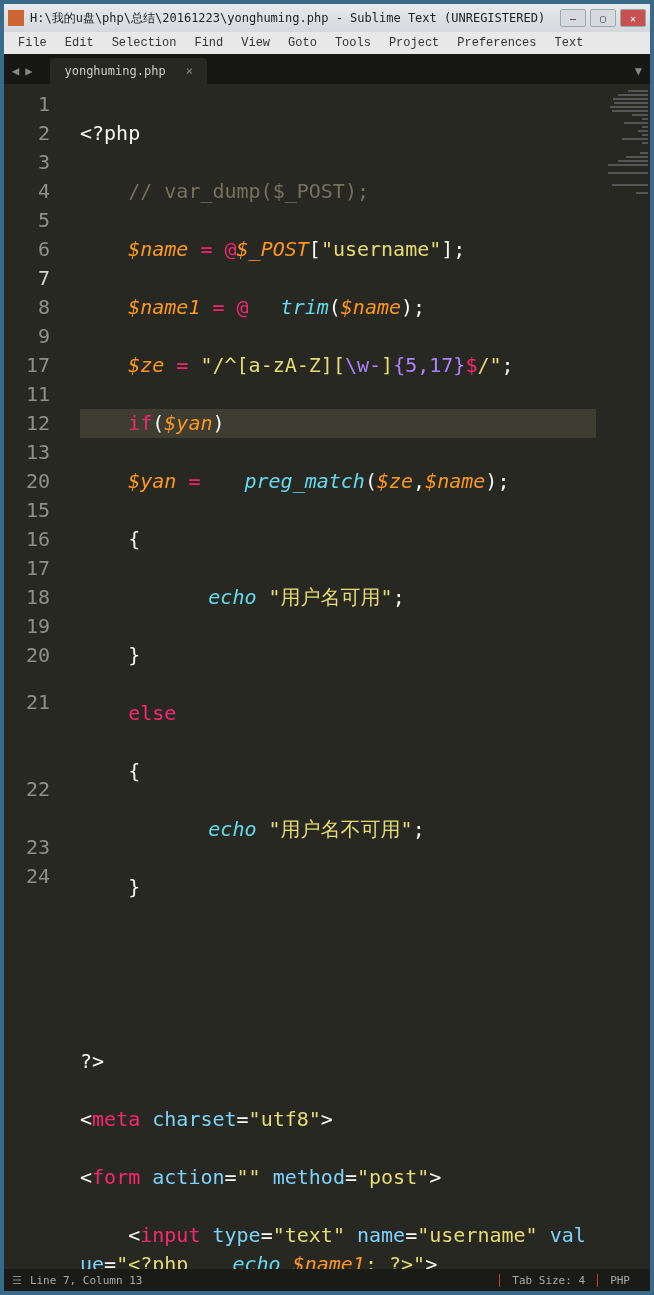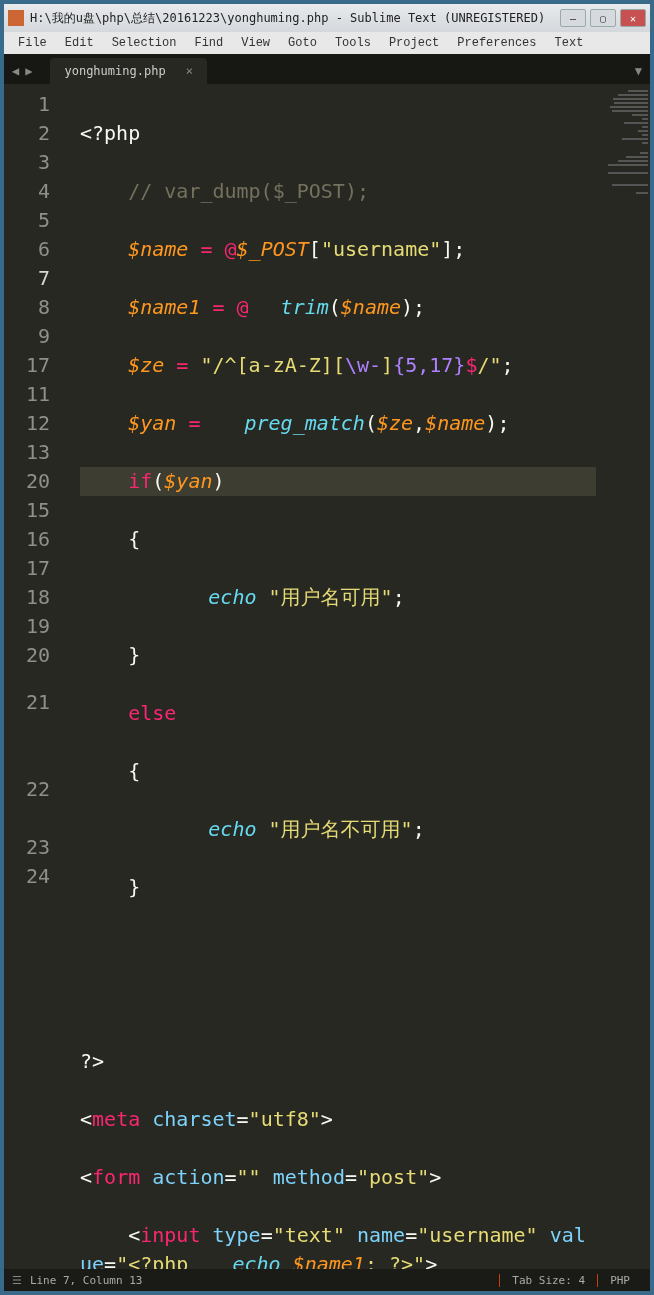--- a/index.html
+++ b/index.html
@@ -227,22 +227,22 @@
       <div class="ln">23</div>
       <div class="ln">24</div>
     </div>
 
     <div class="code">
 <span class="line"><span class="c-php">&lt;?php</span></span>
 <span class="line">    <span class="c-comment">// var_dump($_POST);</span></span>
 <span class="line">    <span class="c-var">$name</span> <span class="c-op">=</span> <span class="c-at">@</span><span class="c-var">$_POST</span><span class="c-punct">[</span><span class="c-str">"username"</span><span class="c-punct">]</span><span class="c-punct">;</span></span>
 <span class="line">    <span class="c-var">$name1</span> <span class="c-op">=</span> <span class="c-at">@</span><span class="c-func">trim</span><span class="c-punct">(</span><span class="c-var">$name</span><span class="c-punct">)</span><span class="c-punct">;</span></span>
 <span class="line">    <span class="c-var">$ze</span> <span class="c-op">=</span> <span class="c-regex">"/^</span><span class="c-regex">[</span><span class="c-regex">a-zA-Z</span><span class="c-regex">]</span><span class="c-regex">[</span><span class="c-regch">\w-</span><span class="c-regex">]</span><span class="c-regch">{5,17}</span><span class="c-kw">$</span><span class="c-regex">/"</span><span class="c-punct">;</span></span>
+<span class="line hl">    <span class="c-kw">if</span><span class="c-punct">(</span><span class="c-var">$yan</span><span class="c-punct">)</span></span>
 <span class="line">    <span class="c-var">$yan</span> <span class="c-op">=</span> <span class="c-func">preg_match</span><span class="c-punct">(</span><span class="c-var">$ze</span><span class="c-punct">,</span><span class="c-var">$name</span><span class="c-punct">)</span><span class="c-punct">;</span></span>
-<span class="line hl">    <span class="c-kw">if</span><span class="c-punct">(</span><span class="c-var">$yan</span><span class="c-punct">)</span></span>
 <span class="line">    <span class="c-punct">{</span></span>
 <span class="line">        <span class="c-func">echo</span> <span class="c-str">"用户名可用"</span><span class="c-punct">;</span></span>
 <span class="line">    <span class="c-punct">}</span></span>
 <span class="line">    <span class="c-kw">else</span></span>
 <span class="line">    <span class="c-punct">{</span></span>
 <span class="line">        <span class="c-func">echo</span> <span class="c-str">"用户名不可用"</span><span class="c-punct">;</span></span>
 <span class="line">    <span class="c-punct">}</span></span>
 <span class="line"> </span>
 <span class="line"> </span>
 <span class="line"><span class="c-php">?&gt;</span></span>

